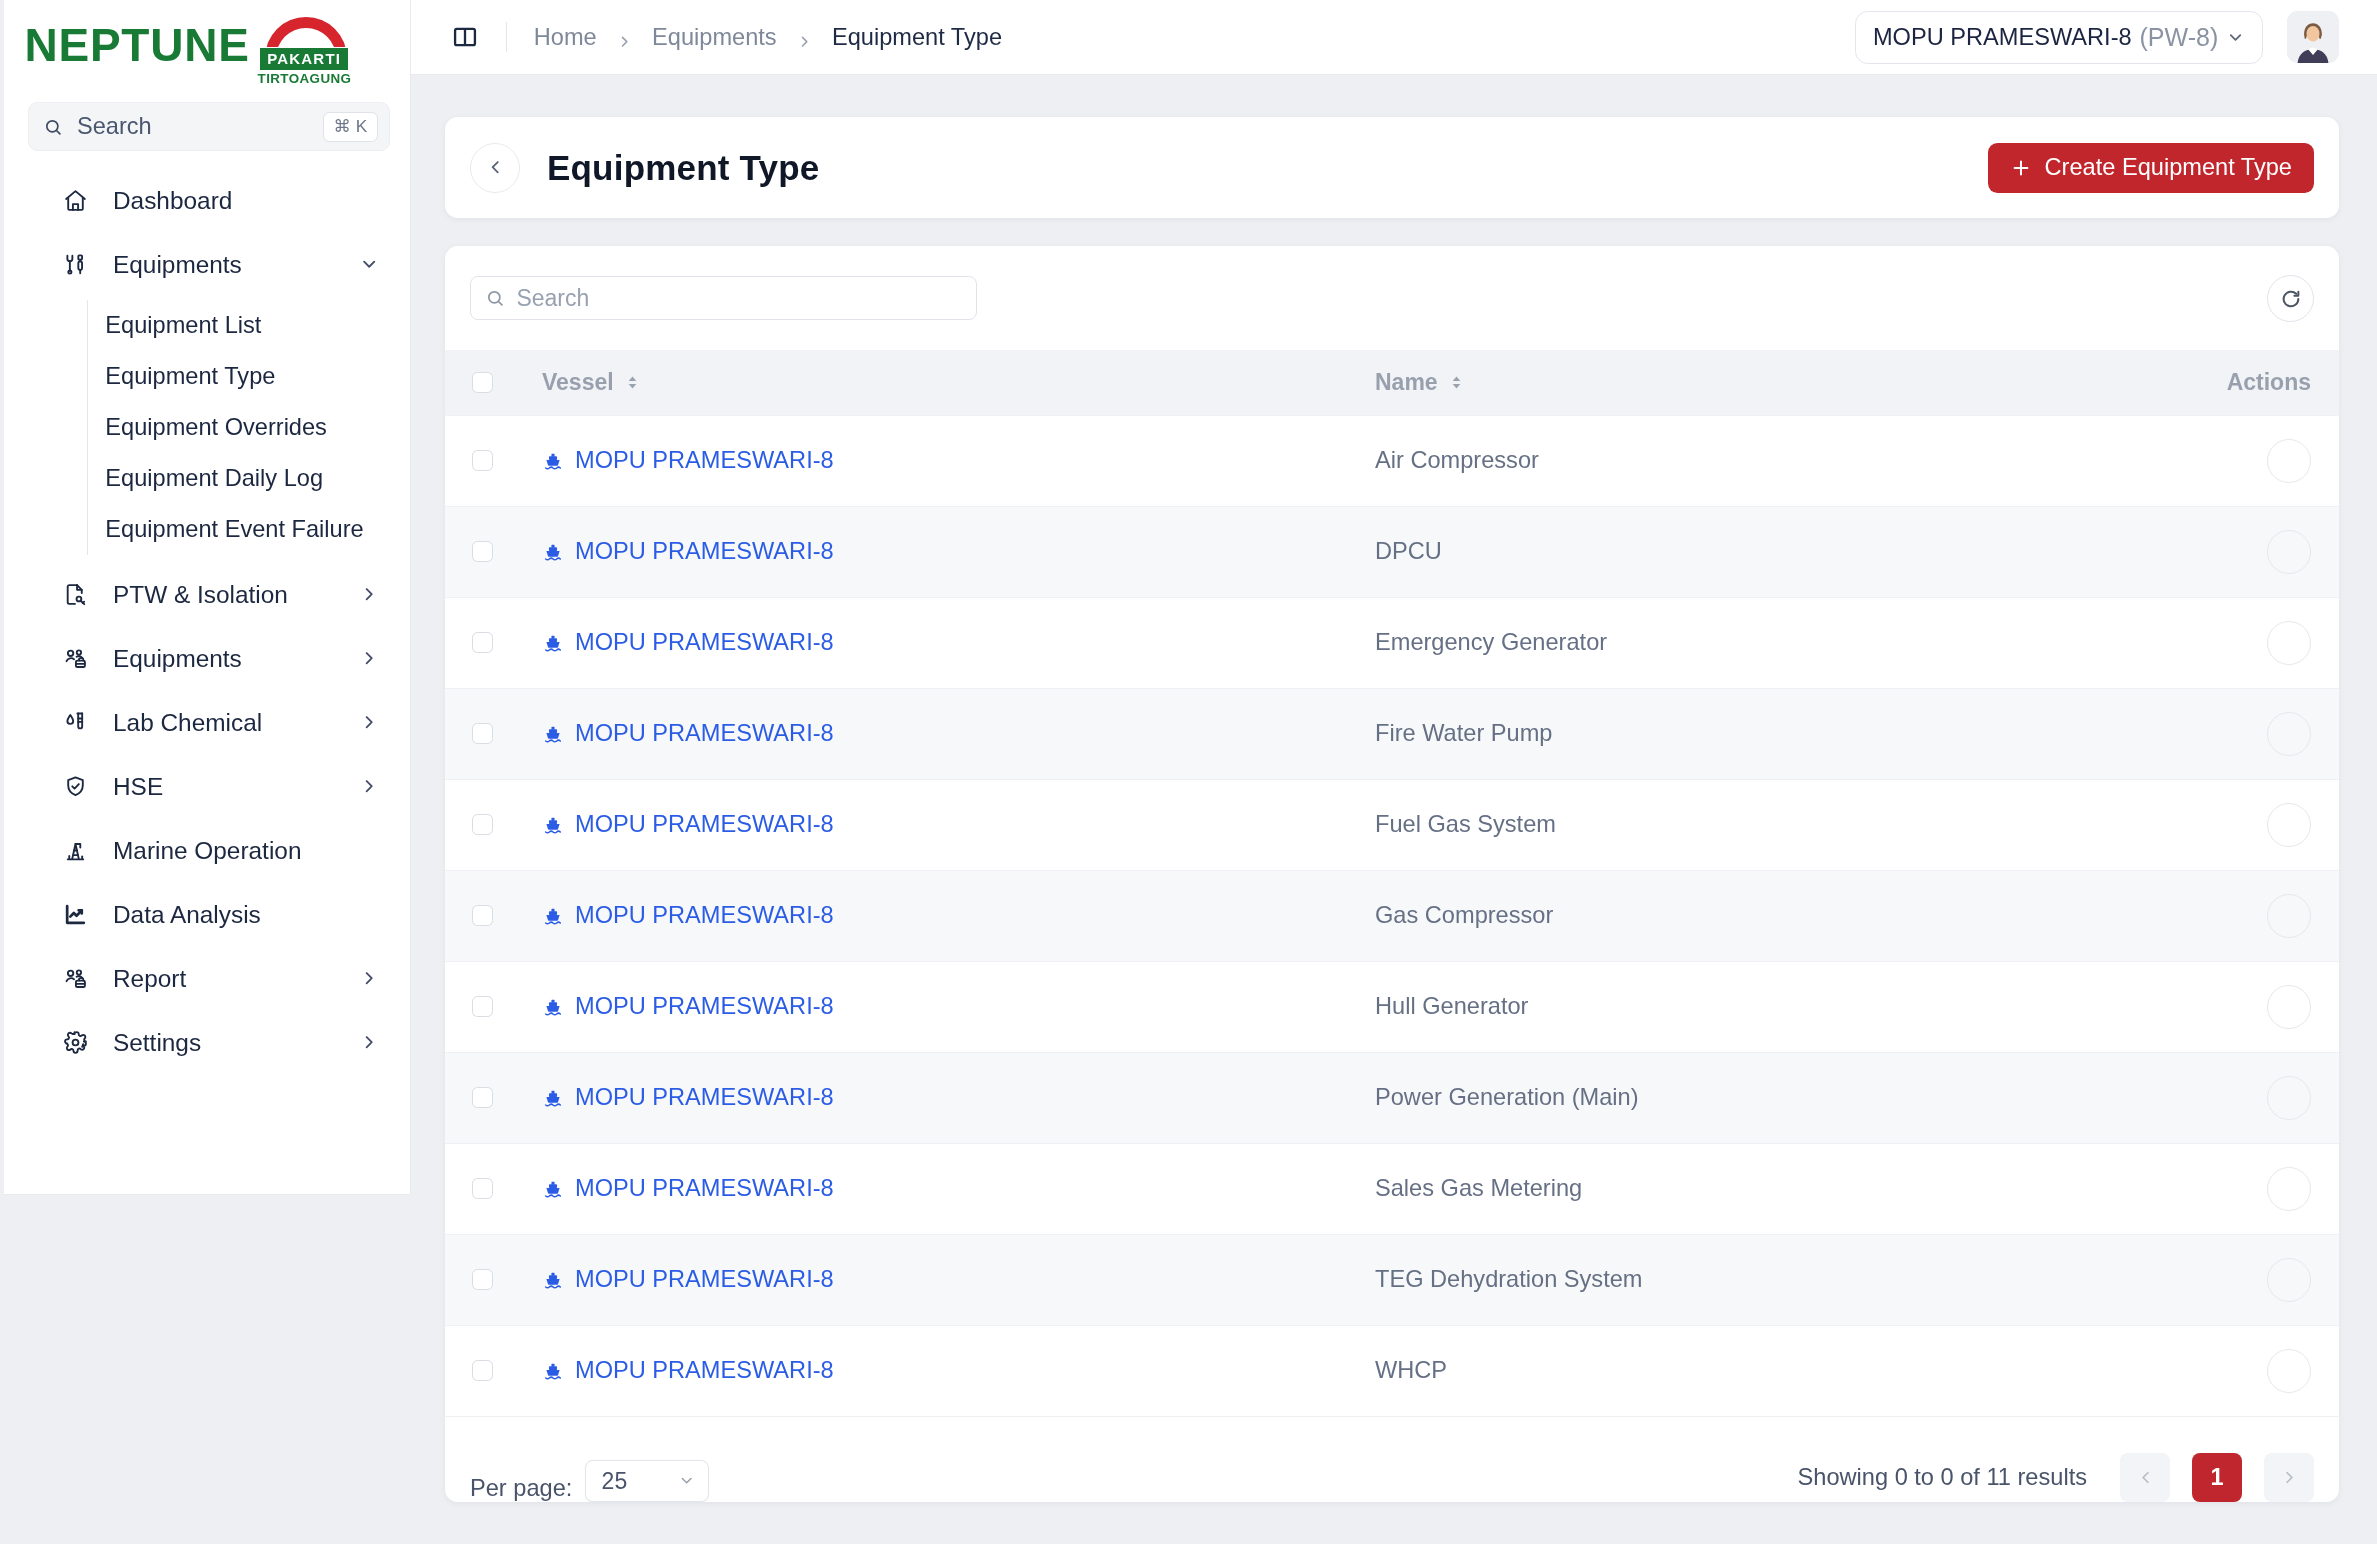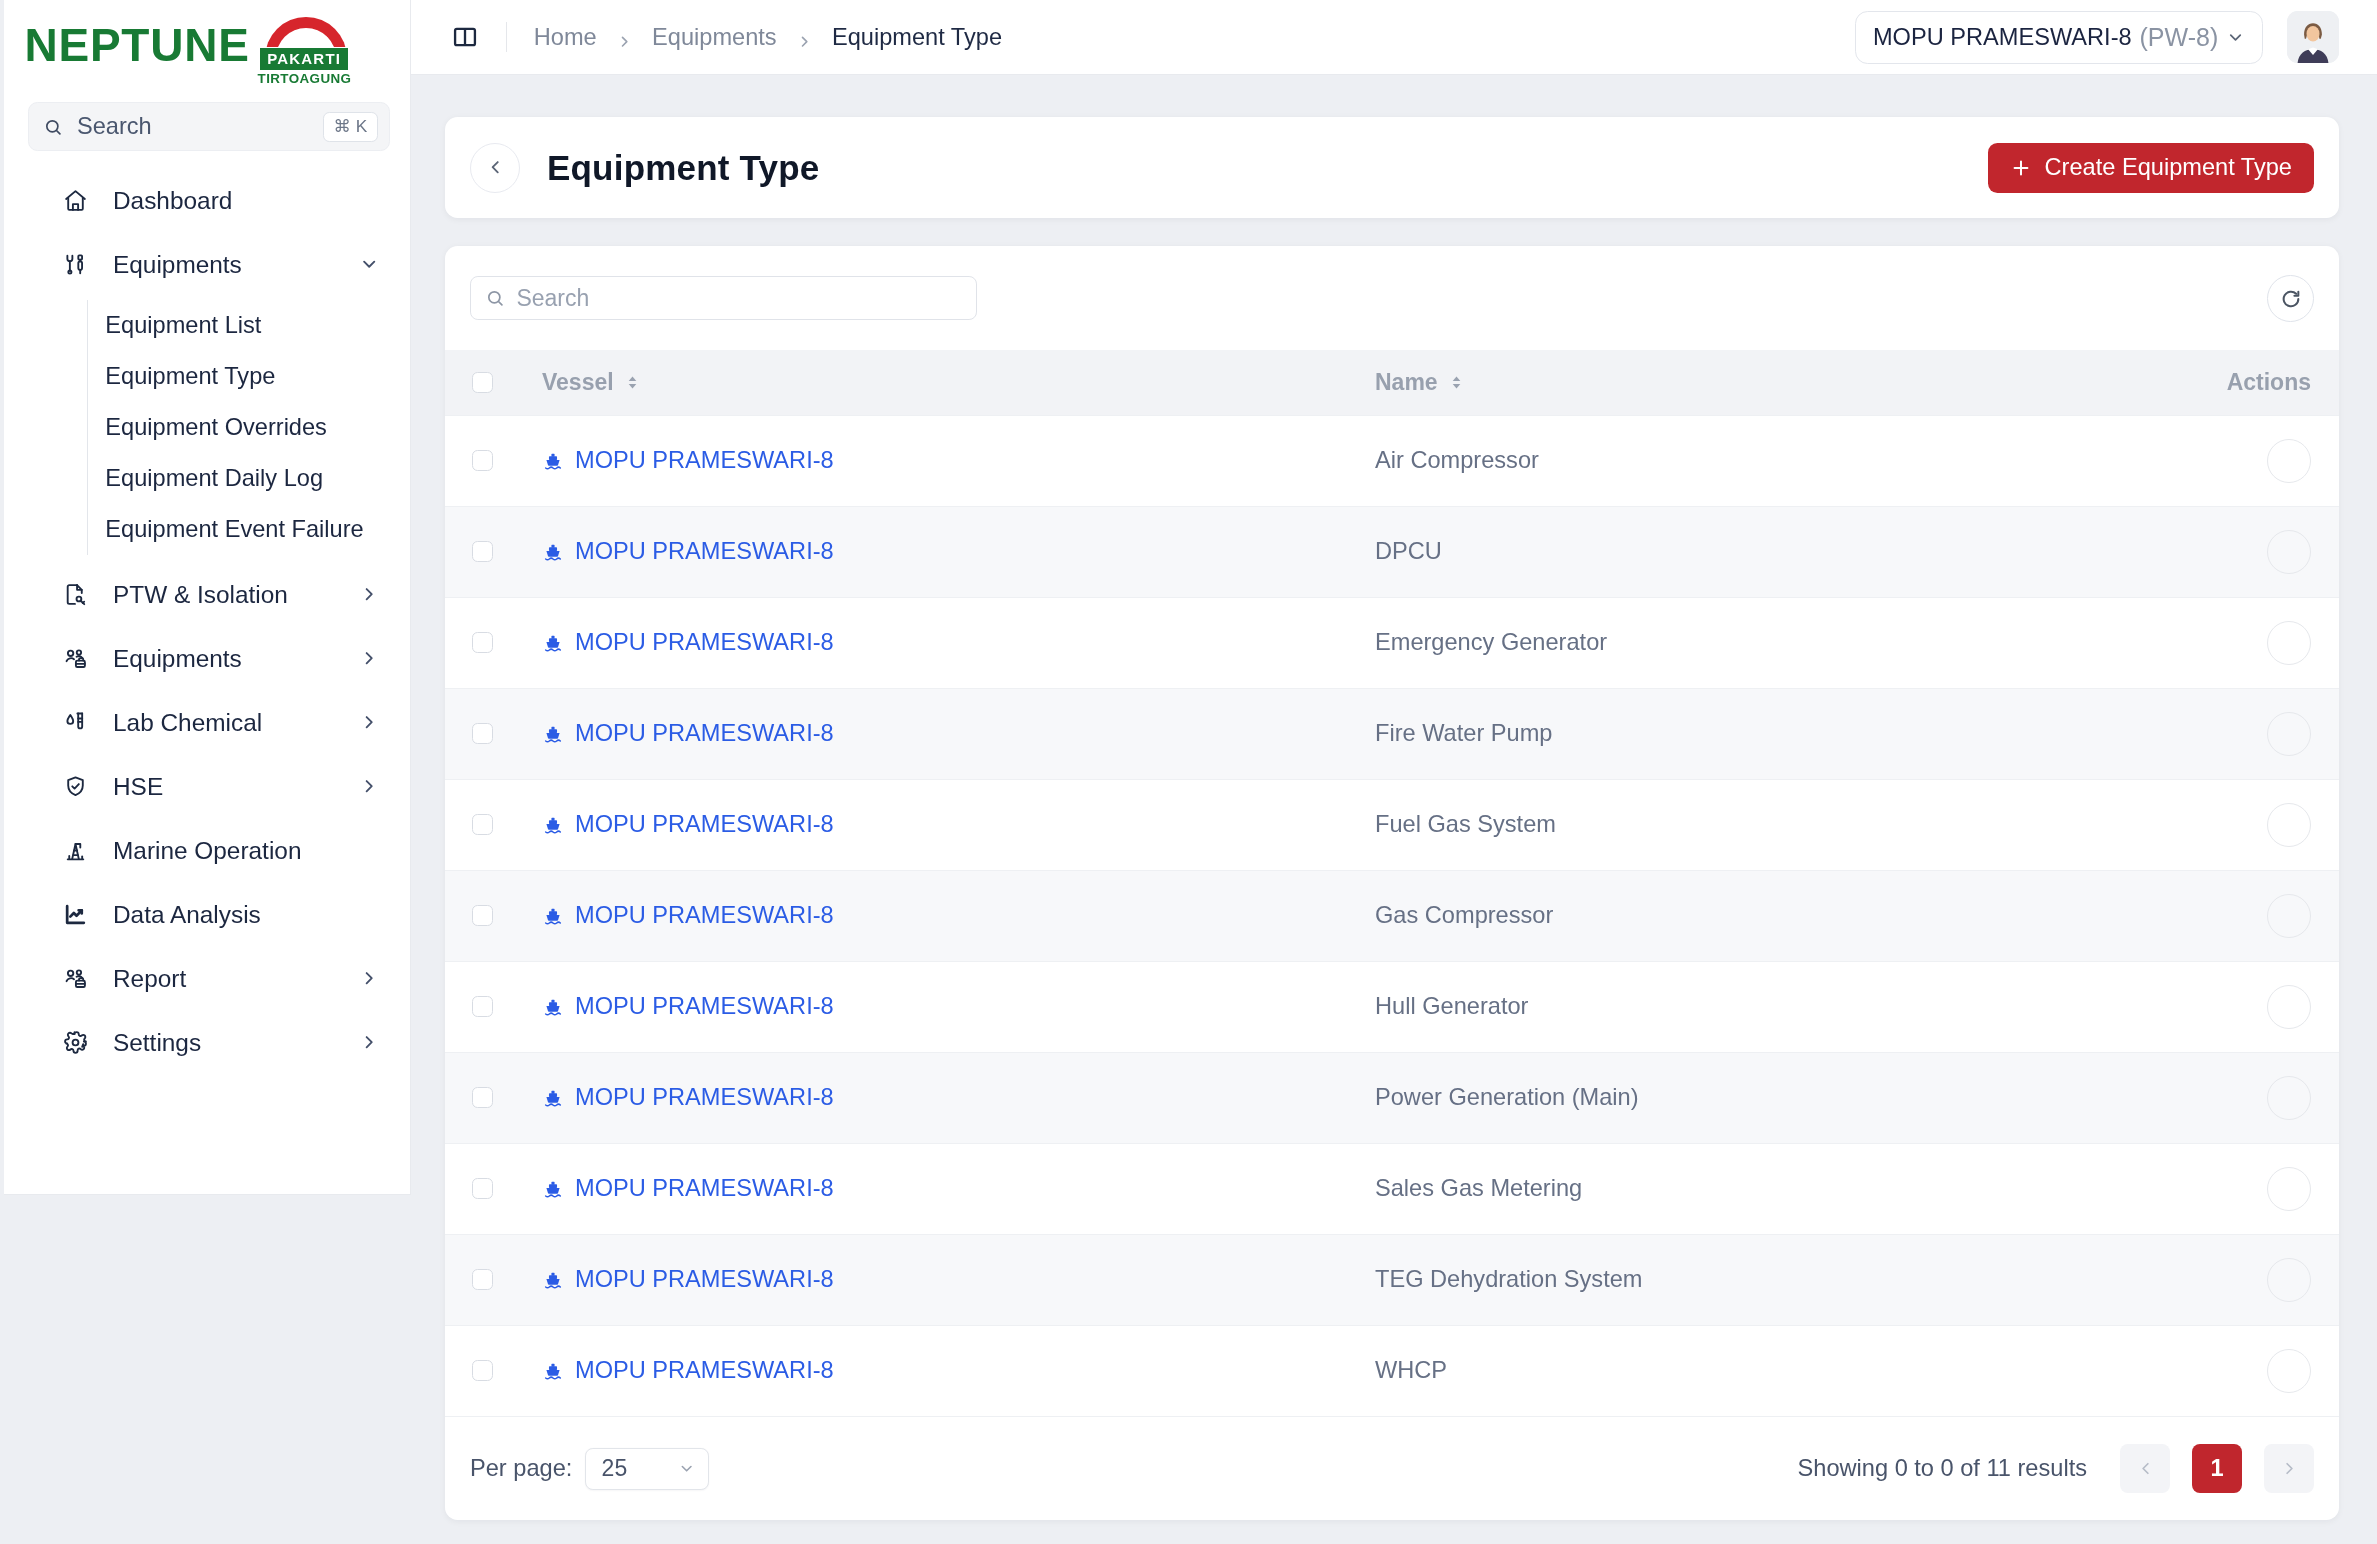--- a/index.html
+++ b/index.html
@@ -100,21 +100,21 @@
   input[type="checkbox"] { appearance:none; -webkit-appearance:none; width:21px; height:21px;
      border:1.6px solid #d8dce3; border-radius:5.5px; background:#fff; cursor:pointer; display:block; }
   .vessel-cell { display:flex; align-items:center; gap:11px; color:#2b5ce5; cursor:pointer; }
   .vessel-cell .ship { color:#2b5ce5; }
   .vessel-cell .ship svg { width:22px; height:22px; }
   .vessel-link { font-size:23.6px; font-weight:500; white-space:nowrap; }
   .td-name { font-size:23.6px; color:#667085; }
   .kebab-btn { width:44px; height:44px; border-radius:50%; border:0.8px solid #e6e8ec; background:transparent;
                display:inline-flex; align-items:center; justify-content:center; color:#6b7280; cursor:pointer; }
 
-  .card-footer { height:104px; display:flex; align-items:center; padding:0 25px; border-top:0.8px solid #eef0f3; }
+  .card-footer { height:86px; display:flex; align-items:flex-end; padding:0 25px; border-top:0.8px solid #eef0f3; }
   .pp-label { font-size:23.6px; color:#49546a; }
   .pp-select { margin-left:12.6px; width:124px; height:42px; border:0.8px solid #e2e5ea; border-radius:7.9px;
                background:#fff; display:flex; align-items:center; justify-content:space-between;
                padding:0 12.6px 0 15.7px; cursor:pointer; box-shadow:0 0.8px 1.6px rgba(16,24,40,0.04); }
   .pp-value { font-size:23px; color:#49546a; }
   .pp-select .chev { color:#9aa2b0; }
   .pp-select .chev svg { width:17.3px; height:17.3px; }
   .footer-right { margin-left:auto; display:flex; align-items:center; gap:22px; }
   .showing { font-size:23.6px; color:#49546a; margin-right:11px; white-space:nowrap; }
   .pg-btn { width:50px; height:49px; border-radius:7.9px; border:none; background:#f3f4f7; color:#b6bcc8;

